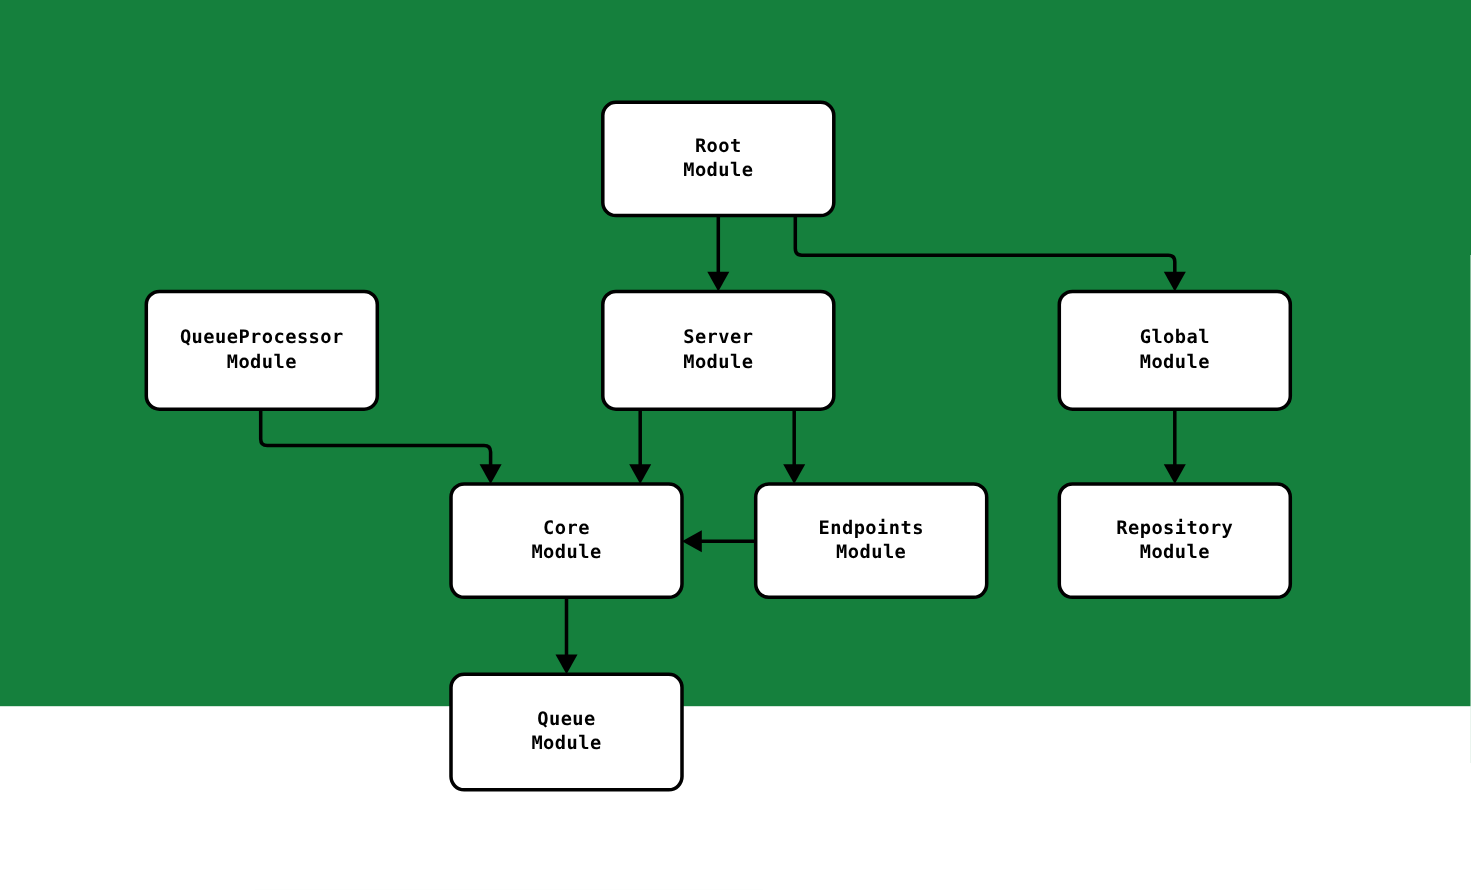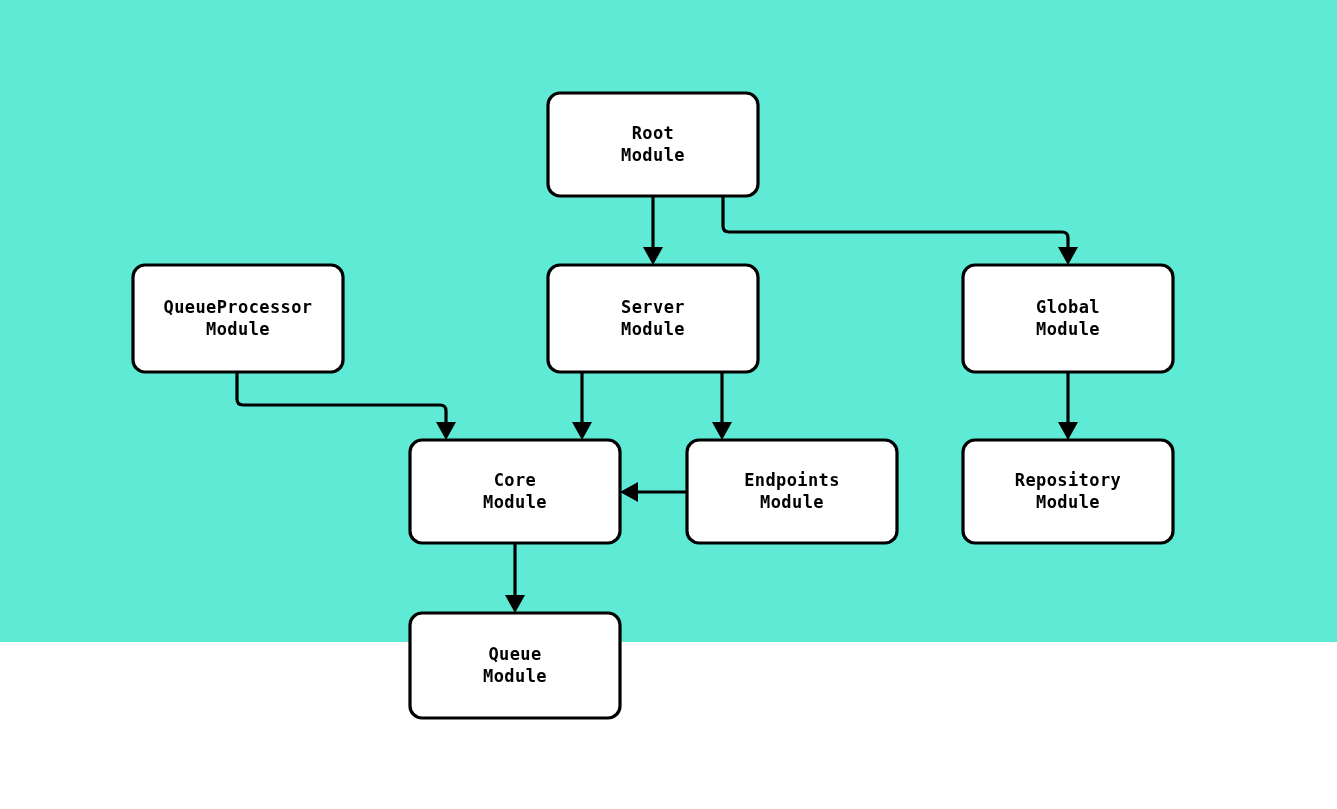--- a/index.html
+++ b/index.html
@@ -10,21 +10,21 @@
   body {
     width: 1337px;
     height: 809px;
     font-family: "DejaVu Sans Mono", "Liberation Mono", monospace;
     overflow: hidden;
   }
   #diagram-root {
     position: relative;
     width: 1337px;
     height: 642px;
-    background: #5eead4;
+    background: #15803d;
   }
   #diagram-svg {
     position: absolute;
     inset: 0;
     width: 1337px;
     height: 809px;
     display: block;
   }
   .node-rect {
     fill: #ffffff;

